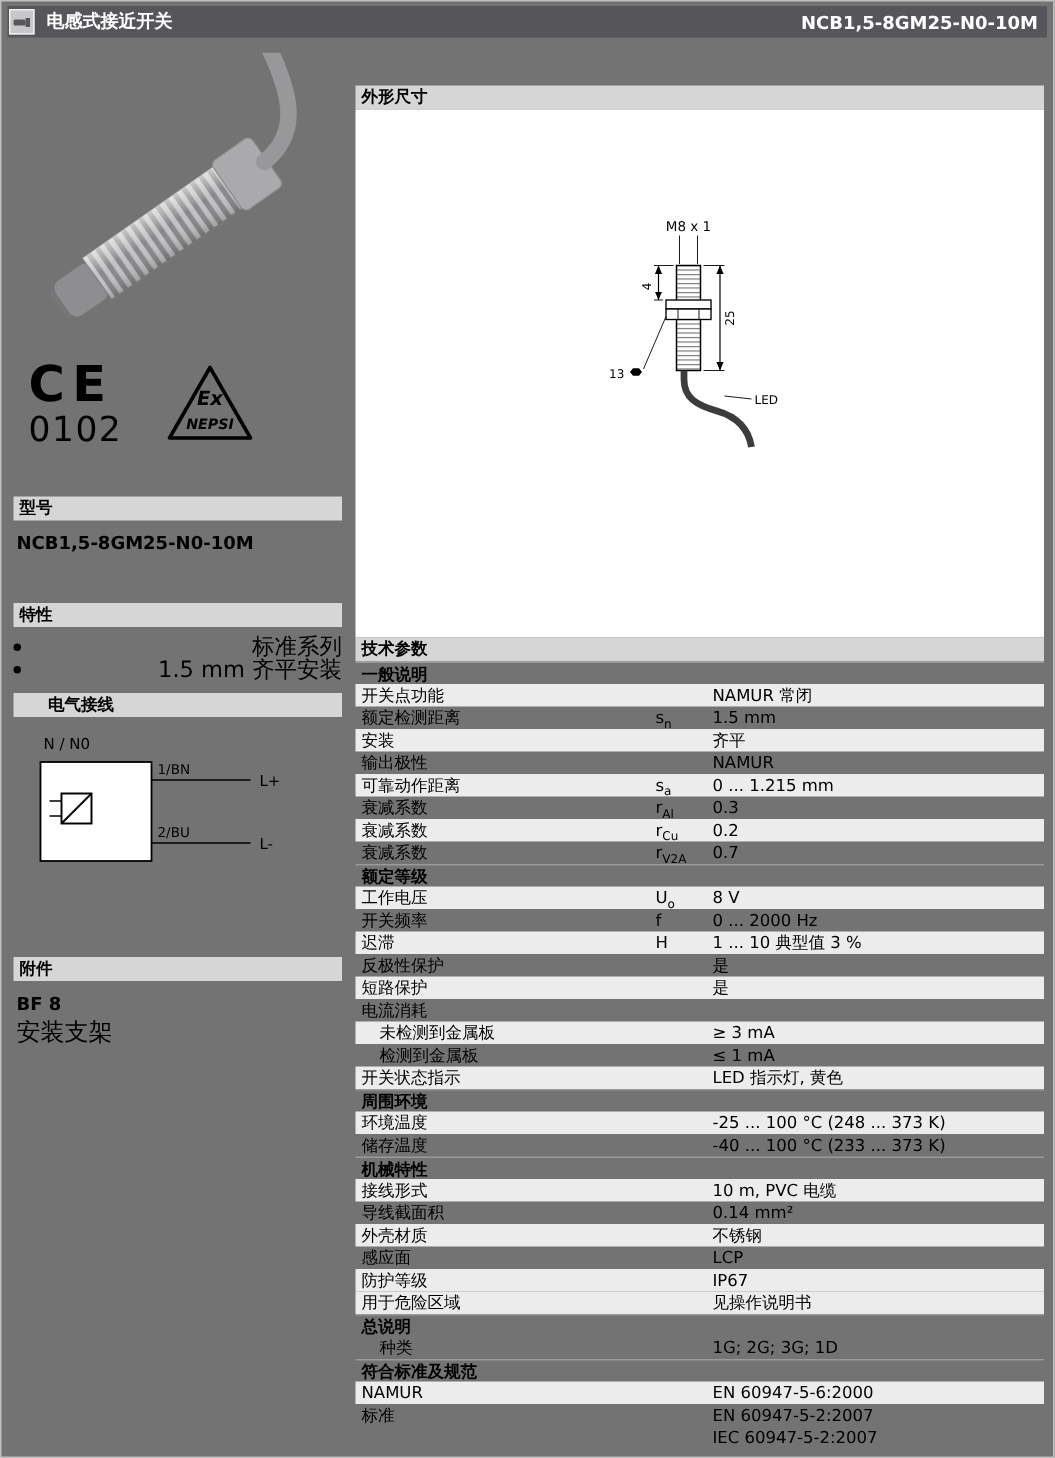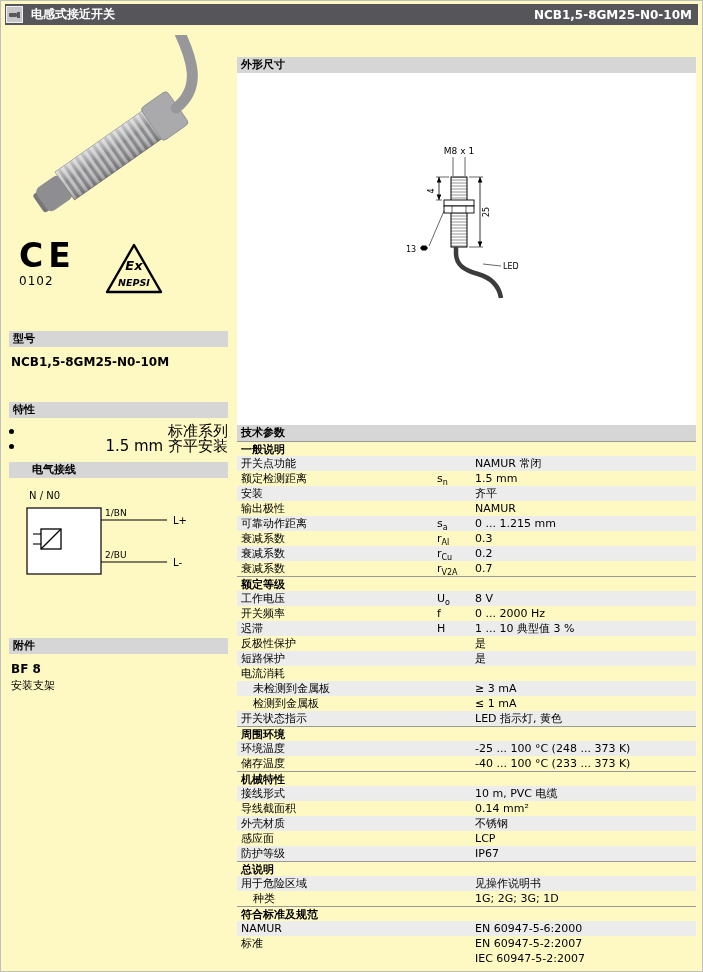--- a/index.html
+++ b/index.html
@@ -1,17 +1,17 @@
 <!DOCTYPE html>
 <html><head>
 <meta charset="utf-8">
 <style>
   * { box-sizing: border-box; margin: 0; padding: 0; }
   body { background: #ffffff; font-family: "DejaVu Sans", "Liberation Sans", sans-serif; color: #000; }
-  .page { position: relative; width: 703px; height: 972px; background: #fef9c3; border: 1px solid #c0c0c0; overflow: hidden; }
+  .page { position: relative; width: 703px; height: 972px; background: #737373; border: 1px solid #c0c0c0; overflow: hidden; }
 
   
   .hdr { position: absolute; left: 4px; right: 4px; top: 3px; height: 21px;
          background: #56565a; color: #fff; display: flex; align-items: center; }
   .hdr-icon { width: 17px; height: 17px; background: #c7c7c9; border: 1px solid #f0f0f0;
               margin: 0 8px 0 1px; display: flex; align-items: center; justify-content: center; }
   .hdr-left { font-size: 12px; font-weight: bold; }
   .hdr-right { margin-left: auto; padding-right: 6px; font-size: 12px; font-weight: bold; }
 
   
@@ -19,30 +19,30 @@
   .col-right { position: absolute; left: 236px; top: 56px; width: 459px; }
 
   .secbar { height: 16px; line-height: 16px; background: #d6d6d6;
             font-weight: bold; font-size: 11px; padding-left: 4px; }
 
   
   .photo { height: 200px; overflow: hidden; }
   .logos { display: flex; align-items: flex-start; margin: 6px 0 0 10px; height: 64px; }
   .ce { margin-right: 28px; }
   .ce-text { font-size: 33px; font-weight: bold; letter-spacing: 5px; line-height: 30px; }
-  .ce-num  { font-size: 12px; letter-spacing: 1px; margin-top: 3px; }
+  .ce-num  { font-size: 23px; letter-spacing: 1px; margin-top: 3px; }
   .sb-model { margin-top: 26px; }
   .model { font-size: 12px; font-weight: bold; margin: 8px 0 0 2px; line-height: 15px; }
   .sb-features { margin-top: 32px; }
   .feat { margin: 6px 0 0 16px; font-size: 15px; line-height: 15px; text-align: right; }
   .sb-wiring { margin-top: 8px; padding-left: 23px; }
   svg.wiring { margin: 8px 0 0 8px; display: block; }
   .sb-acc { margin-top: 24px; }
   .acc-code { font-size: 12px; font-weight: bold; margin: 8px 0 2px 2px; }
-  .acc-desc { font-size: 11px; margin-left: 2px; }
+  .acc-desc { font-size: 16px; margin-left: 2px; }
 
   
   .drawing-box { height: 352px; display: flex; justify-content: center; align-items: flex-start; background: #fff; }
   .drawing-box svg { margin-top: 70px; }
 
   
   .specs { font-size: 11px; }
   .trow { display: flex; height: 15px; line-height: 15px; overflow: hidden; }
   .trow.shade { background: #ececec; }
   .trow.section { font-weight: bold; border-top: 1px solid #9a9a9a; }
@@ -315,27 +315,27 @@
         <div class="trow">
           <div class="c-label">感应面</div>
           <div class="c-sym"></div>
           <div class="c-val">LCP</div>
         </div>
         <div class="trow shade">
           <div class="c-label">防护等级</div>
           <div class="c-sym"></div>
           <div class="c-val">IP67</div>
         </div>
+        <div class="trow shade">
+          <div class="c-label">用于危险区域</div>
+          <div class="c-sym"></div>
+          <div class="c-val">见操作说明书</div>
+        </div>
         <div class="trow section">
           <div class="c-sec">总说明</div>
-        </div>
-        <div class="trow shade">
-          <div class="c-label">用于危险区域</div>
-          <div class="c-sym"></div>
-          <div class="c-val">见操作说明书</div>
         </div>
         <div class="trow">
           <div class="c-label indent">种类</div>
           <div class="c-sym"></div>
           <div class="c-val">1G; 2G; 3G; 1D</div>
         </div>
         <div class="trow section">
           <div class="c-sec">符合标准及规范</div>
         </div>
         <div class="trow shade">

